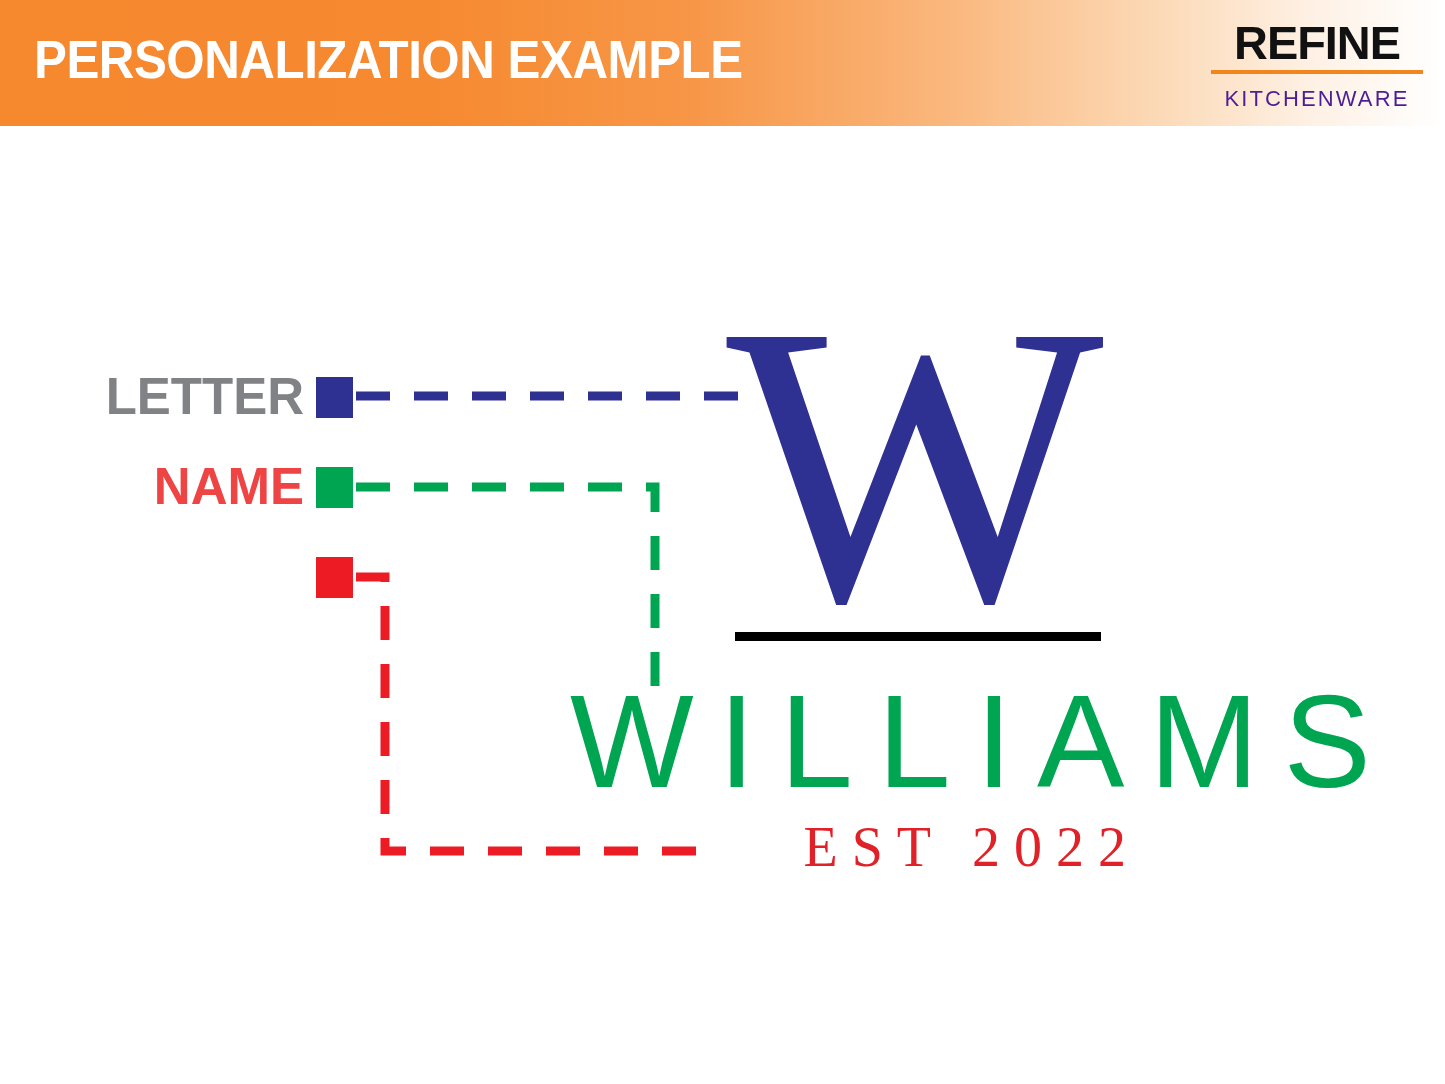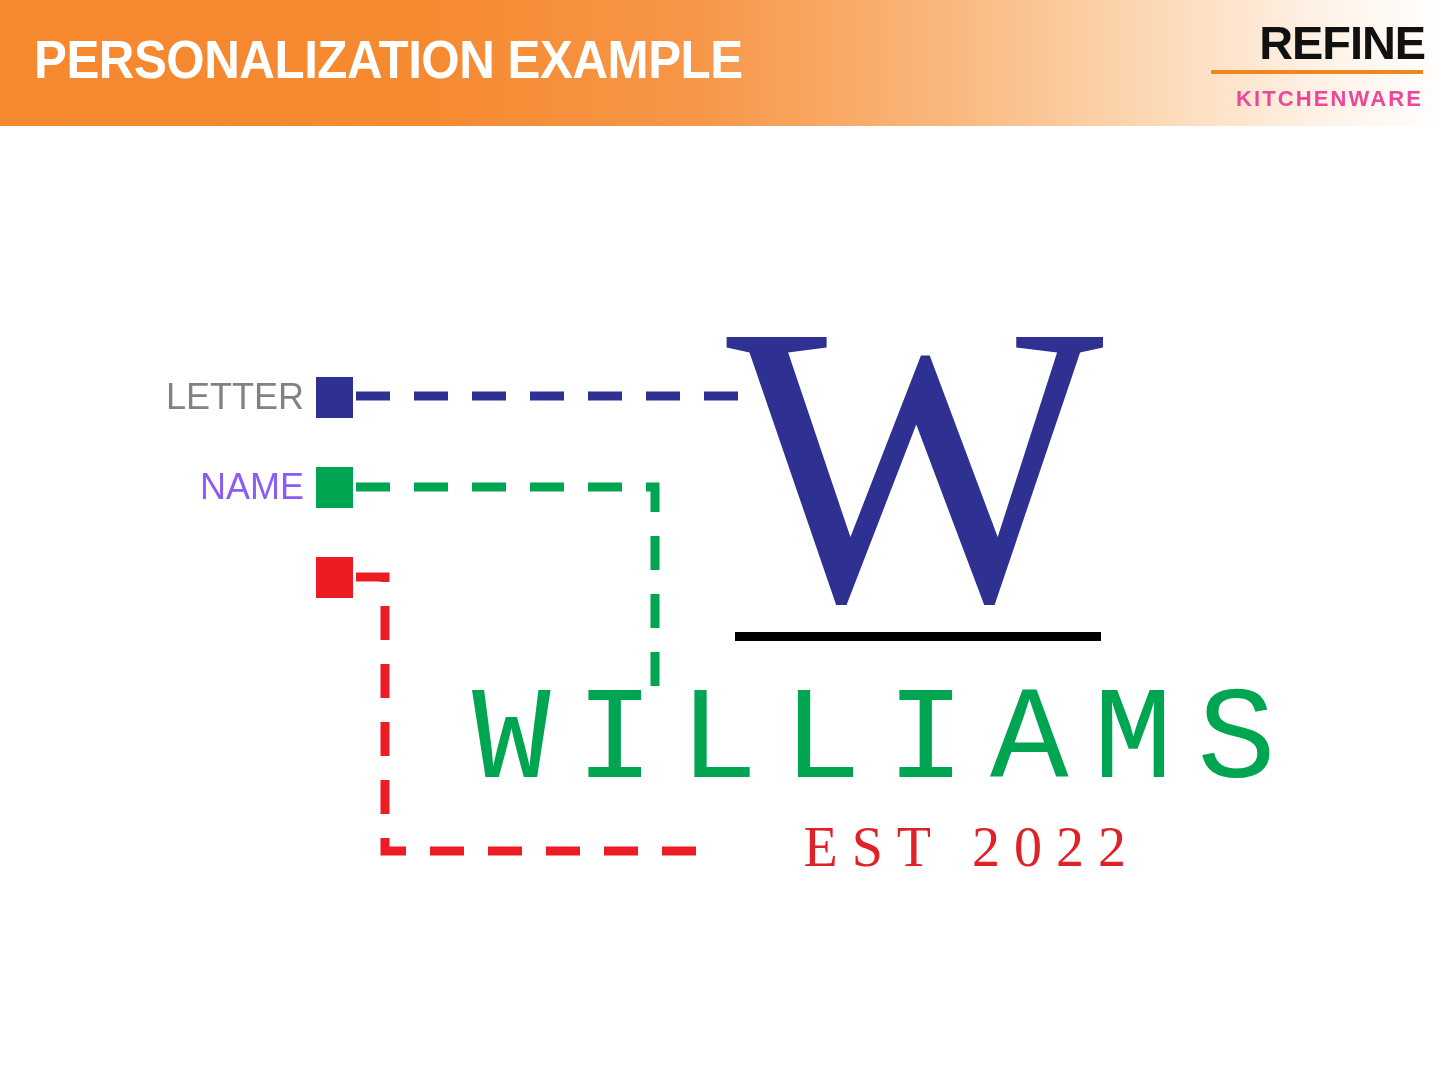--- a/index.html
+++ b/index.html
@@ -45,60 +45,60 @@
     white-space: nowrap;
     line-height: 64px;
   }
 
   
   #brand-logo {
     position: absolute;
     right: 22px;
     top: 20px;
     width: 212px;
-    text-align: right;
+    text-align: center;
   }
   #brand-name {
     font-family: "Liberation Sans", sans-serif;
     font-weight: bold;
     font-size: 46px;
     line-height: 46px;
     color: #111111;
     letter-spacing: -1px;
     transform: scaleX(1.02);
     white-space: nowrap;
   }
   #brand-rule {
     width: 100%;
     height: 4px;
     background: #F2861E;
     margin: 4px 0 3px 0;
   }
   #brand-sub {
     font-family: "Liberation Sans", sans-serif;
-    font-weight: bold;
+    font-weight: normal;
     font-size: 22px;
     line-height: 25px;
-    color: #ec4899;
+    color: #4c1d95;
     letter-spacing: 2.1px;
     white-space: nowrap;
     margin-top: 12px;
   }
 
   
   .legend-row {
     position: absolute;
     display: flex;
     align-items: center;
     height: 46px;
   }
   .legend-label {
     font-family: "Liberation Sans", sans-serif;
-    font-weight: normal;
-    font-size: 36px;
+    font-weight: bold;
+    font-size: 51px;
     line-height: 46px;
     color: #808285;
     letter-spacing: 0px;
     white-space: nowrap;
     text-align: center;
   }
   .legend-swatch {
     width: 37px;
     height: 41px;
     margin-left: 12px;
@@ -134,25 +134,25 @@
   #monogram-rule {
     position: absolute;
     left: 735px;
     top: 632px;
     width: 366px;
     height: 9px;
     background: #000000;
   }
   #monogram-name {
     position: absolute;
-    left: 447px;
+    left: 436px;
     top: 672px;
     width: 960px;
-    text-align: left;
-    font-family: Liberation Mono, monospace;
+    text-align: right;
+    font-family: Liberation Sans, sans-serif;
     font-size: 131px;
     line-height: 140px;
     color: #00A551;
     letter-spacing: 25px;
     text-indent: 25px;
     white-space: nowrap;
   }
   #monogram-est {
     position: absolute;
     left: 700px;
@@ -180,21 +180,21 @@
   <div id="brand-rule" style="background: rgb(242, 134, 30);"></div>
   <div id="brand-sub">KITCHENWARE</div>
 </div>
 
 <div class="legend-row" id="legend-row-letter">
   <span class="legend-label" style="color: rgb(128, 130, 133);">LETTER</span>
   <span class="legend-swatch" style="background:#2E3192"></span>
 </div>
 
 <div class="legend-row" id="legend-row-name">
-  <span class="legend-label" style="color: #8b5cf6;">NAME</span>
+  <span class="legend-label" style="color: #ef4444;">NAME</span>
   <span class="legend-swatch" style="background:#00A551"></span>
 </div>
 
 <div class="legend-row" id="legend-row-estdate">
   <span class="legend-swatch" style="background:#ED1C24"></span>
 </div>
 
 <svg id="connectors" viewBox="0 0 1445 1084" xmlns="http://www.w3.org/2000/svg">
   <path d="M 356 396 L 740 396" stroke="#2E3192" stroke-width="9" fill="none" stroke-dasharray="34 24" stroke-linecap="butt"></path>
   <path d="M 356 487 L 655 487 L 655 700" stroke="#00A551" stroke-width="9" fill="none" stroke-dasharray="34 24" stroke-linecap="butt"></path>

